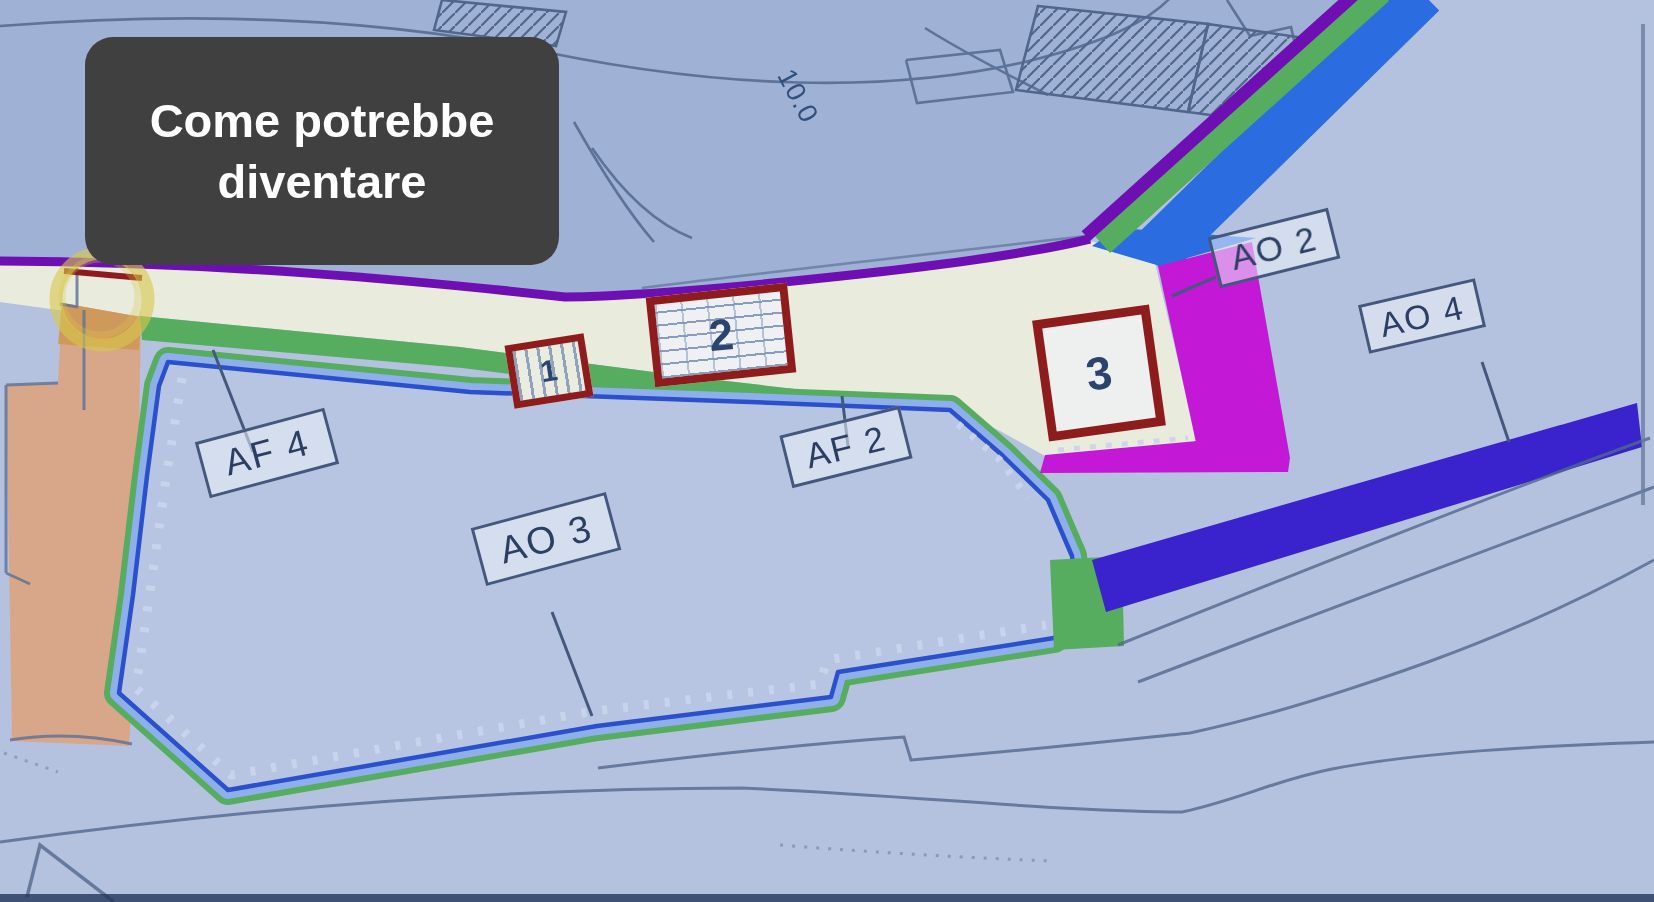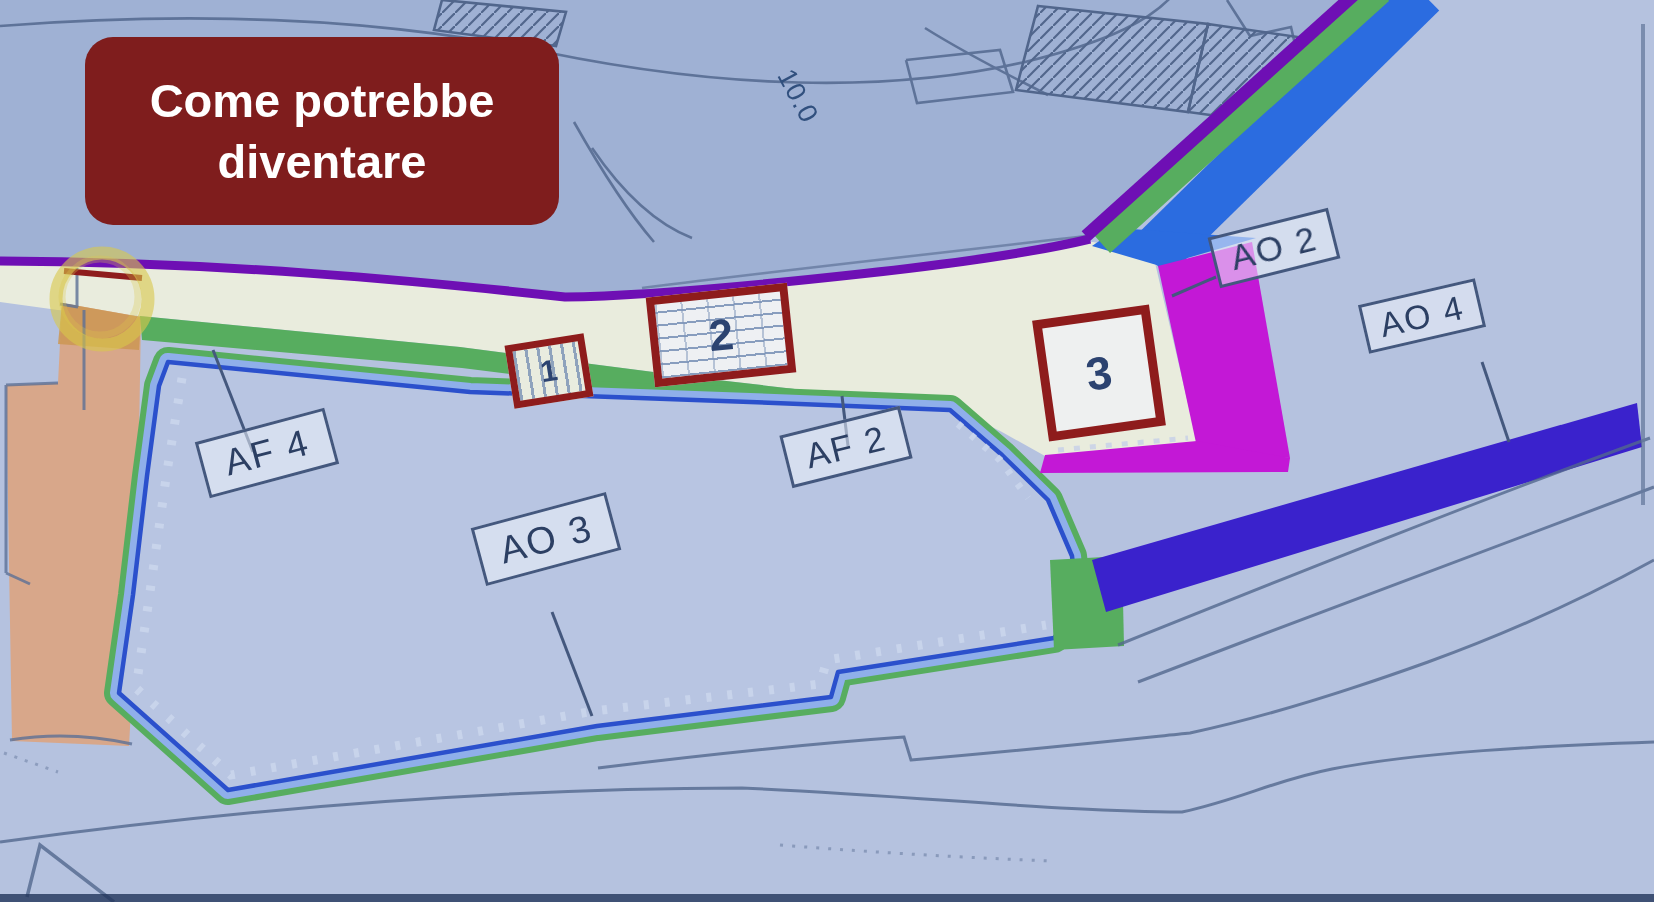--- a/index.html
+++ b/index.html
@@ -2,22 +2,22 @@
 <html><head>
 <meta charset="utf-8">
 <style>
   html,body{margin:0;padding:0;background:#444;}
   .stage{
     position:relative;width:1654px;height:902px;overflow:hidden;
     background:#b5c2df;font-family:"Liberation Sans",sans-serif;
   }
   .stage svg{position:absolute;left:0;top:0;}
   .annotation{
-    position:absolute;left:85px;top:37px;width:474px;height:188px;
-    background:#7f1d1d;border-radius:28px;color:#ffffff;
+    position:absolute;left:85px;top:37px;width:474px;height:228px;
+    background:#404040;border-radius:28px;color:#ffffff;
     font-size:47px;font-weight:700;line-height:1.3;
     display:flex;align-items:center;justify-content:center;text-align:center;
     padding:0 34px;box-sizing:border-box;
   }
   .zone-box{
     position:absolute;border:3px solid #44587e;background:rgba(237,242,249,.55);
     display:flex;align-items:center;justify-content:center;
     color:#2c3f63;letter-spacing:2px;box-sizing:border-box;white-space:nowrap;
   }
   .building{

